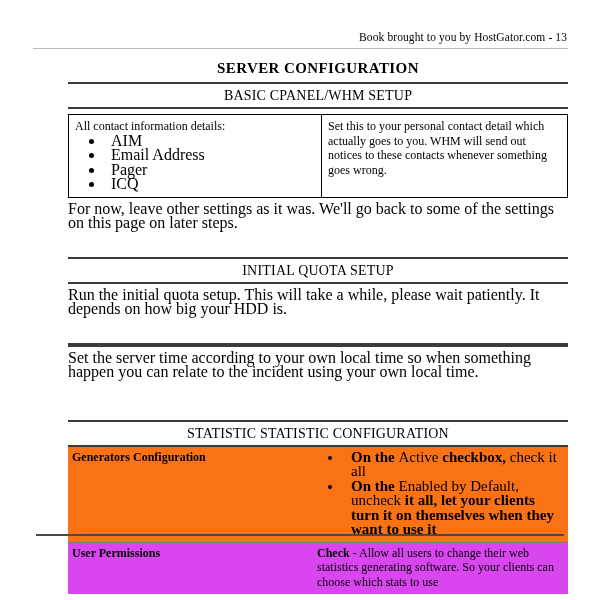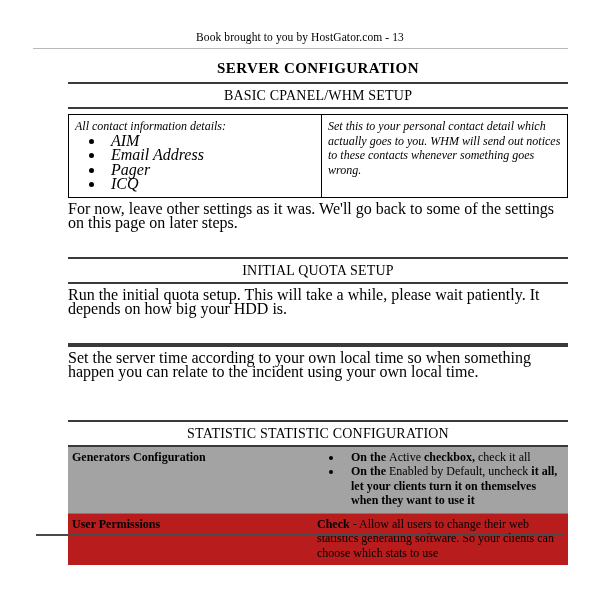--- a/index.html
+++ b/index.html
@@ -22,21 +22,21 @@
   }
 
   
   .header {
     position: absolute;
     left: 33px;
     top: 30px;
     width: 535px;
   }
   .header-text {
-    text-align: center;
+    text-align: right;
     font-size: 11.5px;
     line-height: 14px;
     letter-spacing: 0.1px;
     padding-right: 1px;
   }
   .header-rule {
     margin-top: 4px;
     border-top: 1px solid #b9b9b9;
     height: 0;
   }
@@ -90,21 +90,20 @@
     width: 100%;
     table-layout: fixed;
     margin-top: 5px;
   }
   table.boxed td {
     border: 1px solid #000000;
     vertical-align: top;
     padding: 4px 6px 5px 6px;
     font-size: 12px;
     line-height: 14.5px;
-    font-style: italic;
   }
   table.boxed td.col-left { width: 240px; }
 
   ul.plain {
     margin: 0;
     padding: 0 0 0 30px;
     list-style: disc;
   }
   ul.plain li {
     font-size: 16px;
@@ -120,38 +119,38 @@
     margin-top: 0;
   }
   table.ruled td {
     vertical-align: top;
     font-size: 12px;
     line-height: 14.5px;
     padding: 3px 4px 5px 4px;
   }
   table.ruled td.label-col { width: 237px; font-weight: bold; }
   table.ruled tr.row-generators td {
-    background: #a3a3a3;
+    background: #f97316;
     border-bottom: 1px solid #7a7a7a;
   }
   table.ruled tr.row-permissions td {
-    background: #b91c1c;
+    background: #d946ef;
   }
   table.ruled tr.row-generators td.label-col,
   table.ruled tr.row-permissions td.label-col {
     padding-left: 4px;
   }
 
   ul.bullets {
     margin: 0;
     padding: 0 0 0 26px;
     list-style: disc;
   }
   ul.bullets li {
-    font-size: 12px;
+    font-size: 15px;
     line-height: 14.5px;
     padding-left: 8px;
     font-weight: bold;
   }
   ul.bullets li .rg { font-weight: normal; }
 
   .closing-rule {
     position: absolute;
     left: 36px;
     top: 534px;

